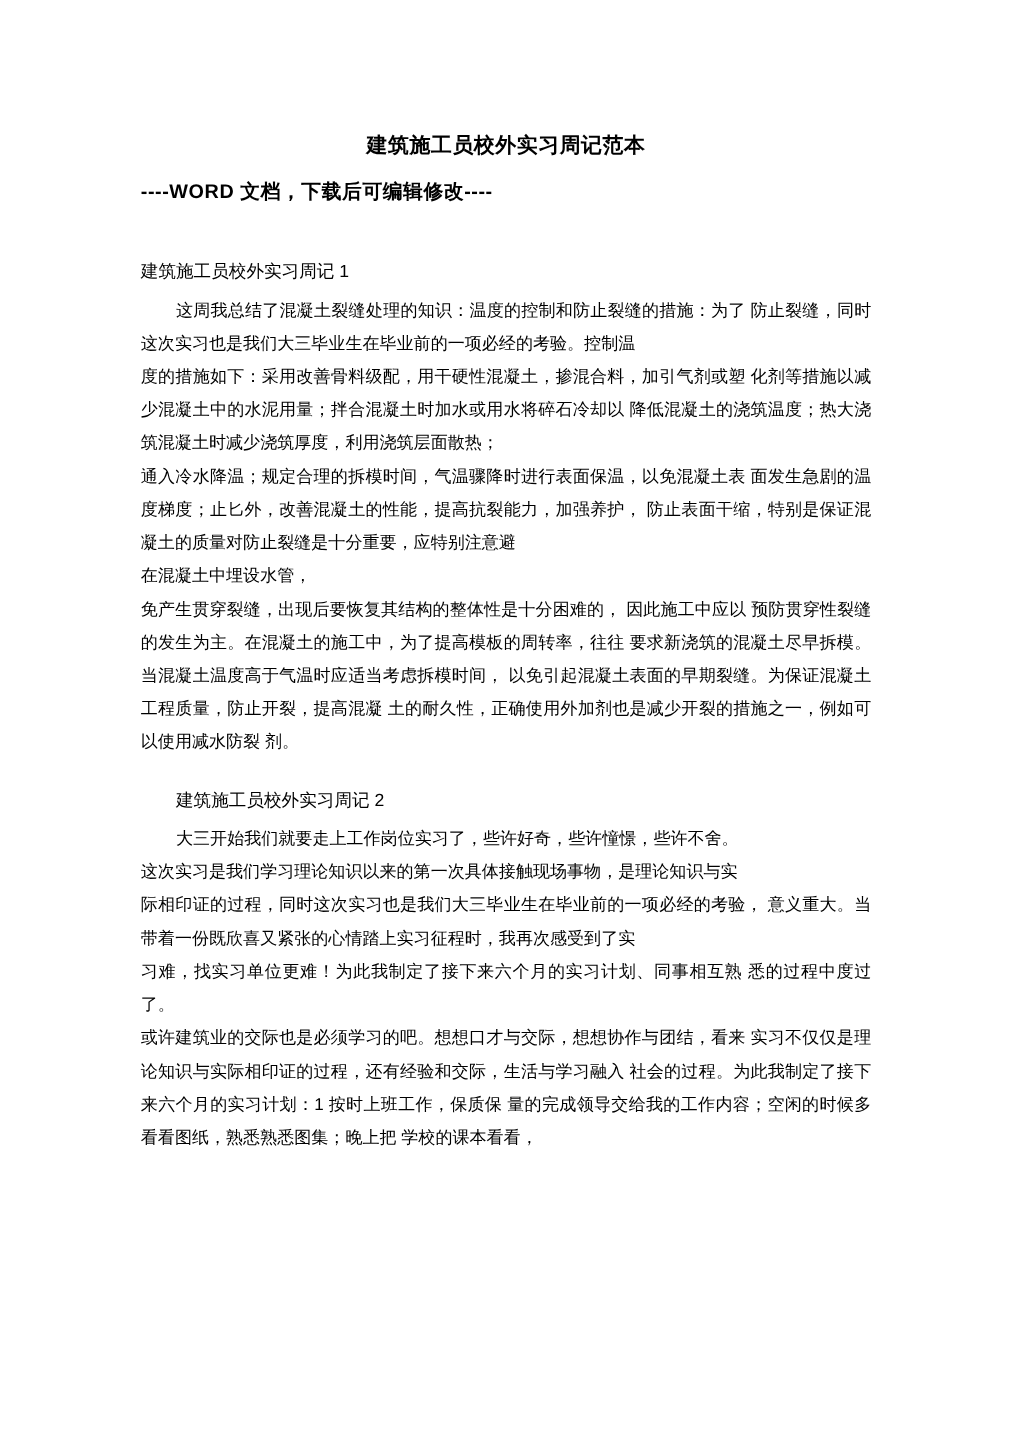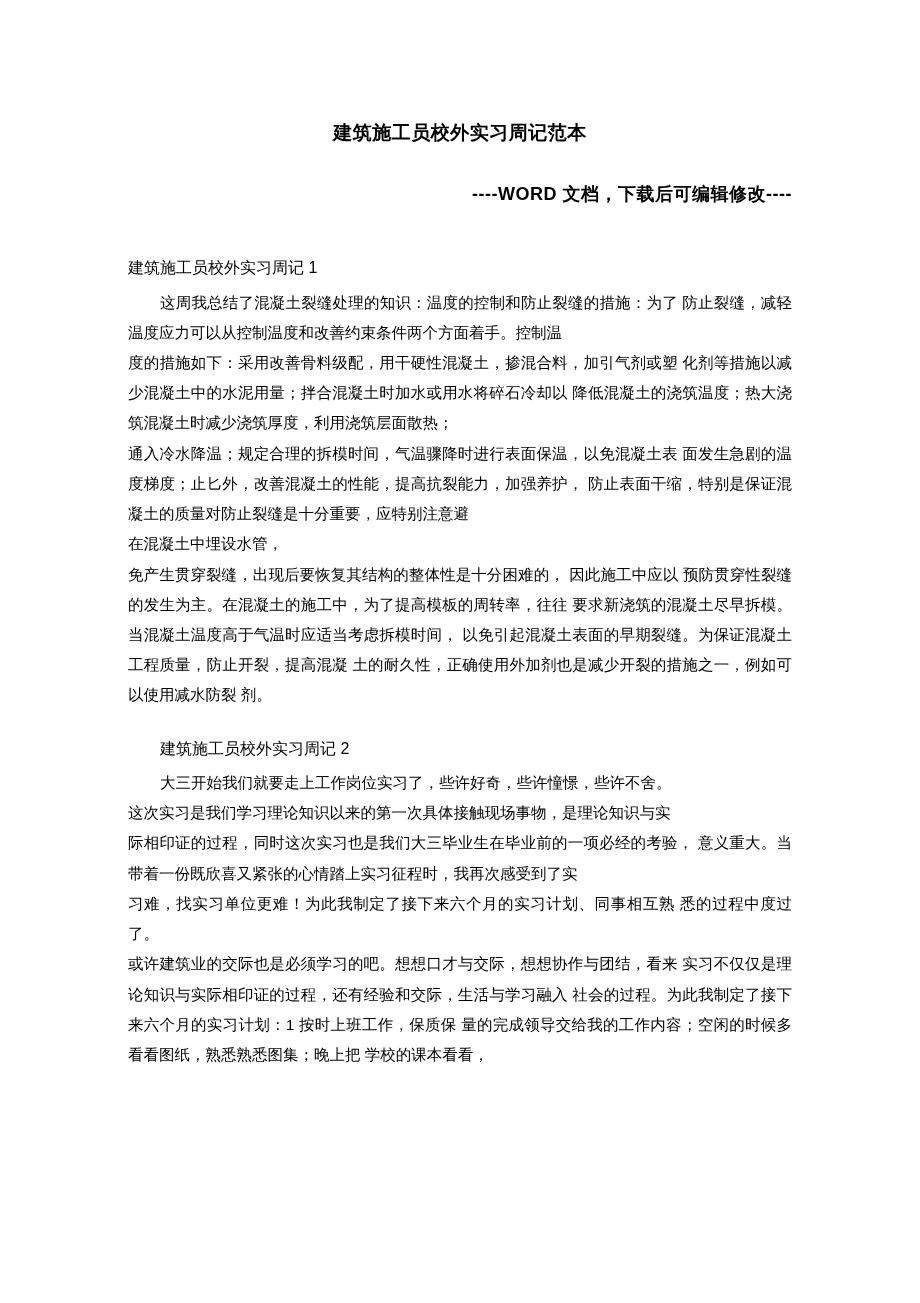--- a/index.html
+++ b/index.html
@@ -31,25 +31,25 @@
   .title {
     text-align: center;
     font-size: 19px;
     font-weight: bold;
     font-family: "Liberation Sans", "DejaVu Sans", sans-serif;
     margin-top: 118px;
     line-height: 1.6;
     letter-spacing: 0.5px;
   }
   .subtitle {
-    text-align: right;
+    text-align: left;
     font-size: 18px;
     font-weight: bold;
     font-family: "Liberation Sans", "DejaVu Sans", sans-serif;
-    margin-top: 32px;
+    margin-top: 12px;
     line-height: 1.6;
     letter-spacing: 0.5px;
   }
   .section-heading {
     font-size: 16px;
     font-family: "Liberation Sans", "DejaVu Sans", sans-serif;
     font-weight: normal;
     margin-top: 44px;
     line-height: 1.9;
   }
@@ -77,21 +77,21 @@
 
 <div class="page">
   <div class="content">
 
     <div class="title">建筑施工员校外实习周记范本</div>
     <div class="subtitle">----WORD 文档，下载后可编辑修改----</div>
 
     <div class="section-heading">建筑施工员校外实习周记 1</div>
 
     <div class="block">
-      <p class="body-text indent">这周我总结了混凝土裂缝处理的知识：温度的控制和防止裂缝的措施：为了 防止裂缝，减轻温度应力可以从控制温度和改善约束条件两个方面着手。控制温</p>
+      <p class="body-text indent">这周我总结了混凝土裂缝处理的知识：温度的控制和防止裂缝的措施：为了 防止裂缝，同时这次实习也是我们大三毕业生在毕业前的一项必经的考验。控制温</p>
       <p class="body-text">度的措施如下：采用改善骨料级配，用干硬性混凝土，掺混合料，加引气剂或塑 化剂等措施以减少混凝土中的水泥用量；拌合混凝土时加水或用水将碎石冷却以 降低混凝土的浇筑温度；热大浇筑混凝土时减少浇筑厚度，利用浇筑层面散热；</p>
       <p class="body-text">通入冷水降温；规定合理的拆模时间，气温骤降时进行表面保温，以免混凝土表 面发生急剧的温度梯度；止匕外，改善混凝土的性能，提高抗裂能力，加强养护， 防止表面干缩，特别是保证混凝土的质量对防止裂缝是十分重要，应特别注意避</p>
       <p class="body-text">在混凝土中埋设水管，</p>
       <p class="body-text">免产生贯穿裂缝，出现后要恢复其结构的整体性是十分困难的， 因此施工中应以 预防贯穿性裂缝的发生为主。在混凝土的施工中，为了提高模板的周转率，往往 要求新浇筑的混凝土尽早拆模。当混凝土温度高于气温时应适当考虑拆模时间， 以免引起混凝土表面的早期裂缝。为保证混凝土工程质量，防止开裂，提高混凝 土的耐久性，正确使用外加剂也是减少开裂的措施之一，例如可以使用减水防裂 剂。</p>
     </div>
 
     <div class="section-heading indent">建筑施工员校外实习周记 2</div>
 
     <div class="block">
       <p class="body-text indent">大三开始我们就要走上工作岗位实习了，些许好奇，些许憧憬，些许不舍。</p>

